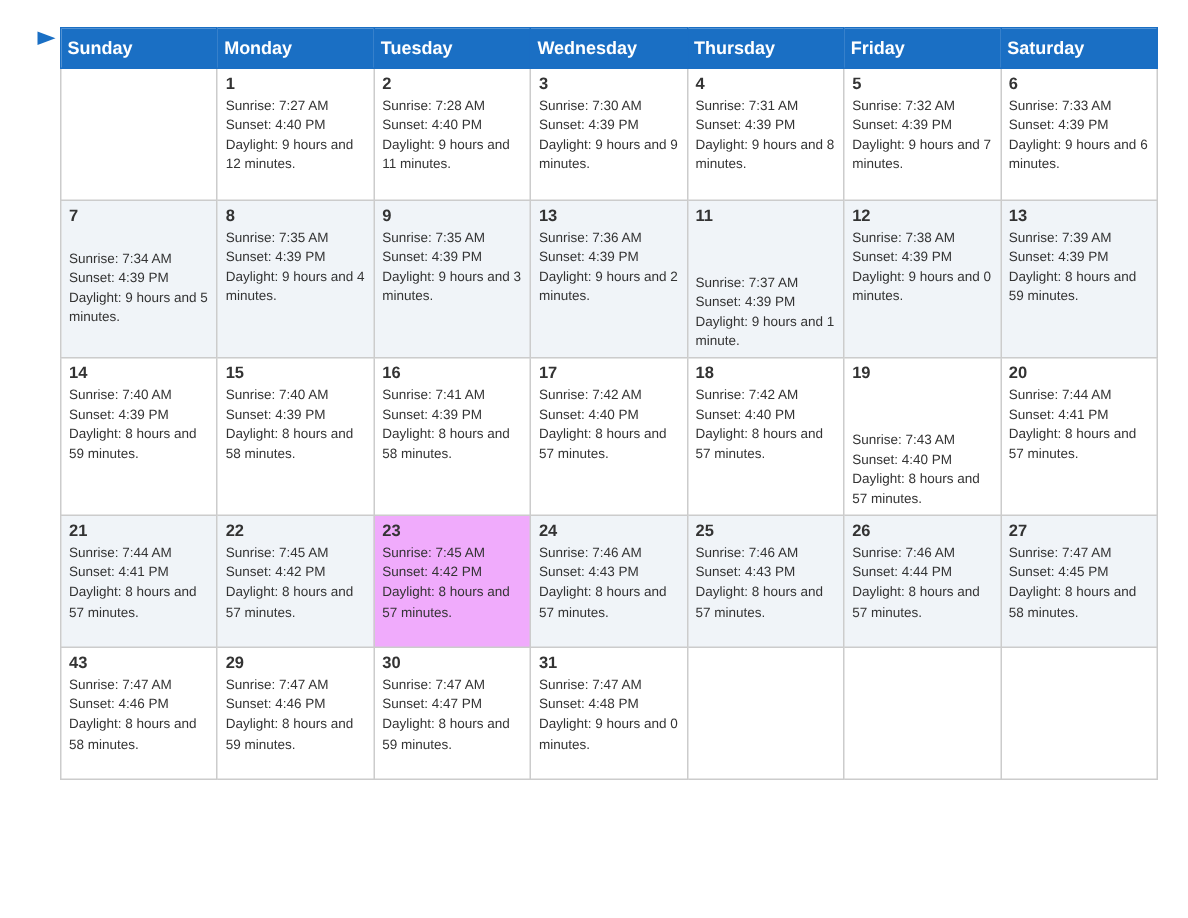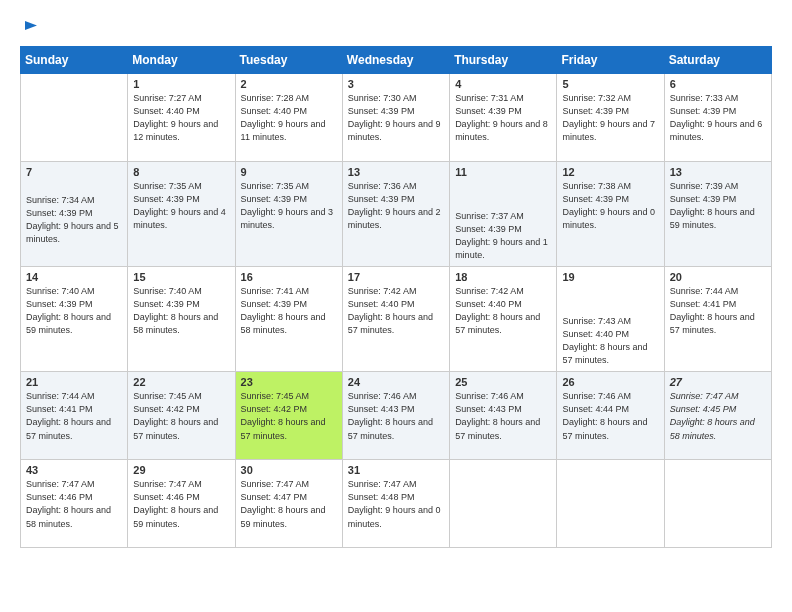--- a/index.html
+++ b/index.html
@@ -8,21 +8,21 @@
       background: #fff;
       width: 792px;
       height: 612px;
       overflow: hidden;
     }
     .page {
       width: 792px;
       height: 464px;
       padding: 18px 20px 12px 20px;
       display: flex;
-      flex-direction: column;
+      flex-direction: row;
     }
     .header {
       display: flex;
       justify-content: space-between;
       align-items: flex-start;
       margin-bottom: 10px;
     }
     .logo {
       display: flex;
       flex-direction: column;
@@ -267,21 +267,21 @@
             <div class="day-info" style="white-space: pre-line;">Sunrise: 7:44 AM
 Sunset: 4:41 PM
 Daylight: 8 hours and 57 minutes.</div>
           </td>
           <td style="background: rgb(240, 244, 248);">
             <span class="day-num">22</span>
             <div class="day-info" style="white-space: pre-line;">Sunrise: 7:45 AM
 Sunset: 4:42 PM
 Daylight: 8 hours and 57 minutes.</div>
           </td>
-          <td style="background: #bef264;">
+          <td style="background: #f0abfc;">
             <span class="day-num">23</span>
             <div class="day-info" style="white-space: pre-line;">Sunrise: 7:45 AM
 Sunset: 4:42 PM
 Daylight: 8 hours and 57 minutes.</div>
           </td>
           <td style="background: rgb(240, 244, 248);">
             <span class="day-num">24</span>
             <div class="day-info" style="white-space: pre-line;">Sunrise: 7:46 AM
 Sunset: 4:43 PM
 Daylight: 8 hours and 57 minutes.</div>
@@ -291,21 +291,21 @@
             <div class="day-info" style="white-space: pre-line;">Sunrise: 7:46 AM
 Sunset: 4:43 PM
 Daylight: 8 hours and 57 minutes.</div>
           </td>
           <td style="background: rgb(240, 244, 248);">
             <span class="day-num">26</span>
             <div class="day-info" style="white-space: pre-line;">Sunrise: 7:46 AM
 Sunset: 4:44 PM
 Daylight: 8 hours and 57 minutes.</div>
           </td>
-          <td style="background: rgb(240, 244, 248); font-style: italic;">
+          <td style="background: rgb(240, 244, 248);">
             <span class="day-num">27</span>
             <div class="day-info" style="white-space: pre-line;">Sunrise: 7:47 AM
 Sunset: 4:45 PM
 Daylight: 8 hours and 58 minutes.</div>
           </td>
         </tr>
         <tr>
           <td>
             <span class="day-num">43</span>
             <div class="day-info" style="white-space: pre-line;">Sunrise: 7:47 AM

